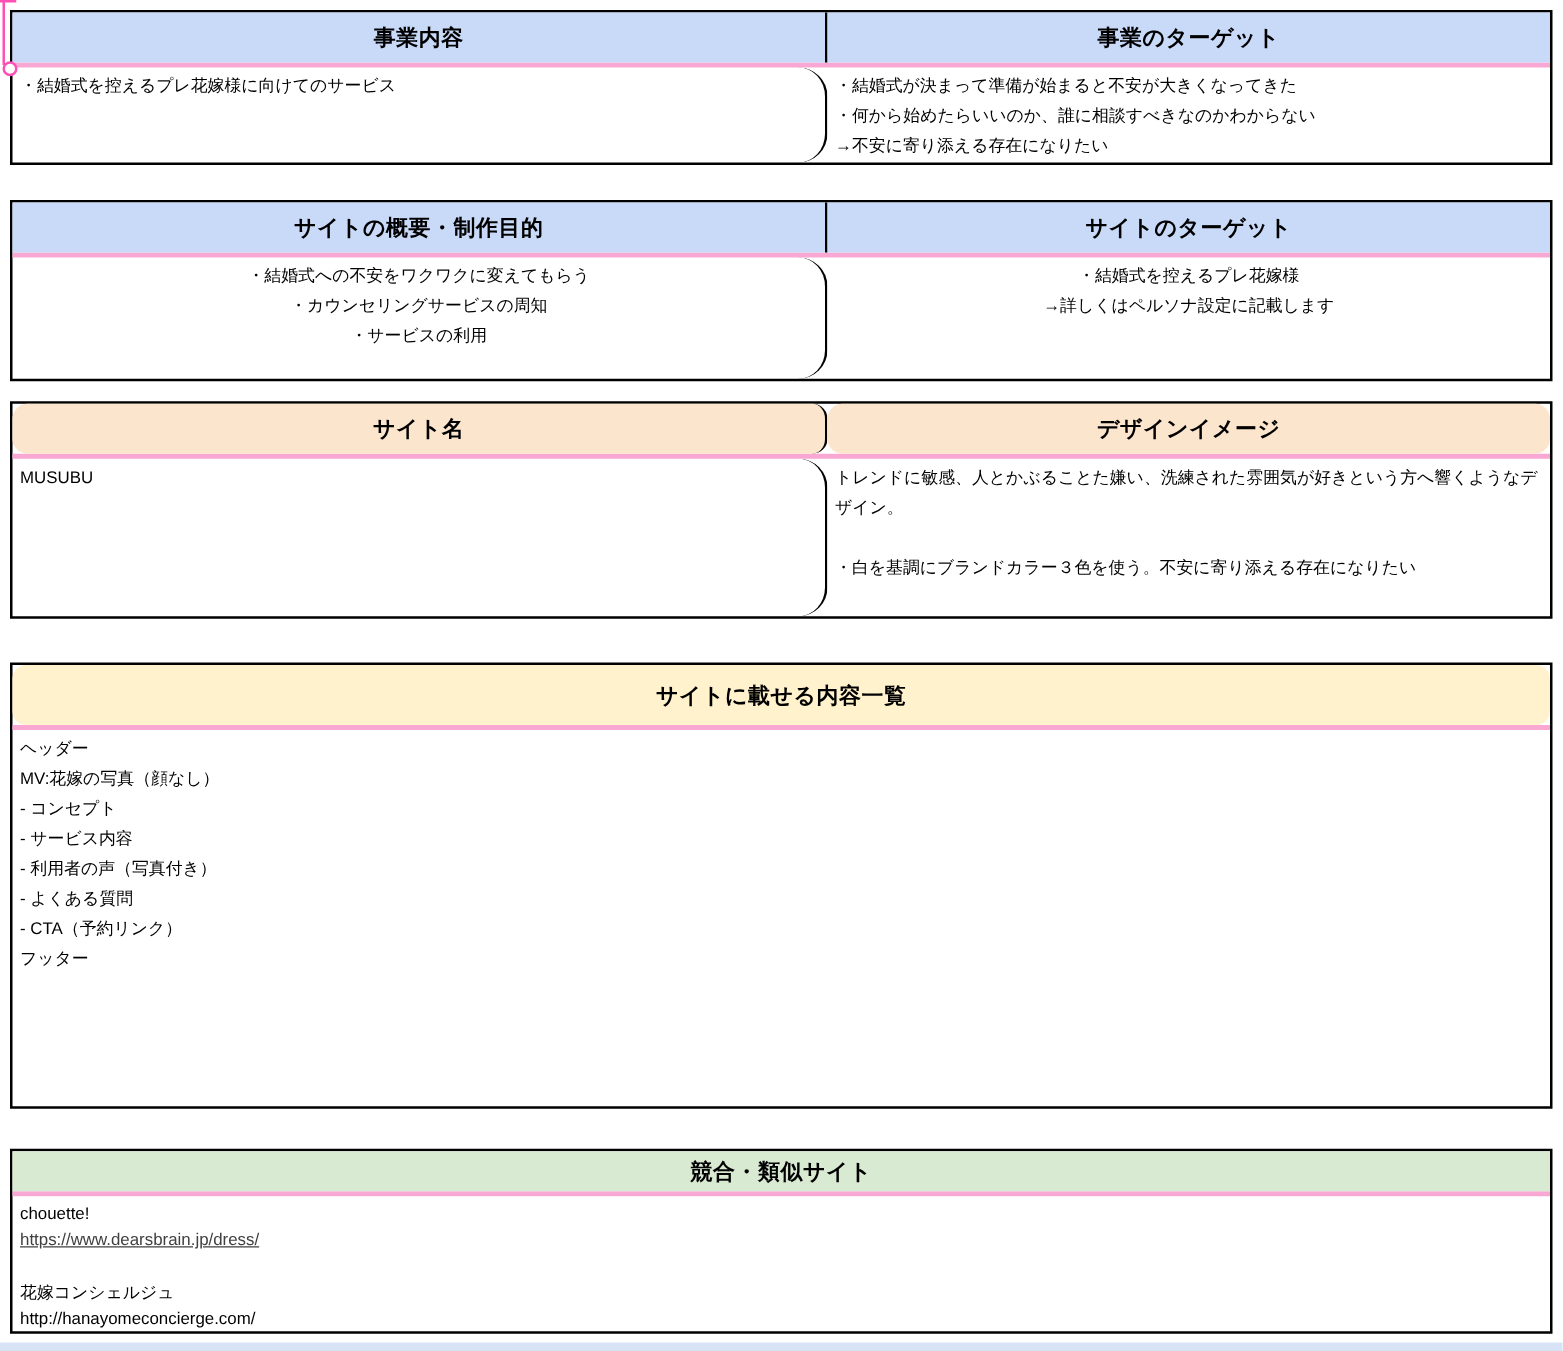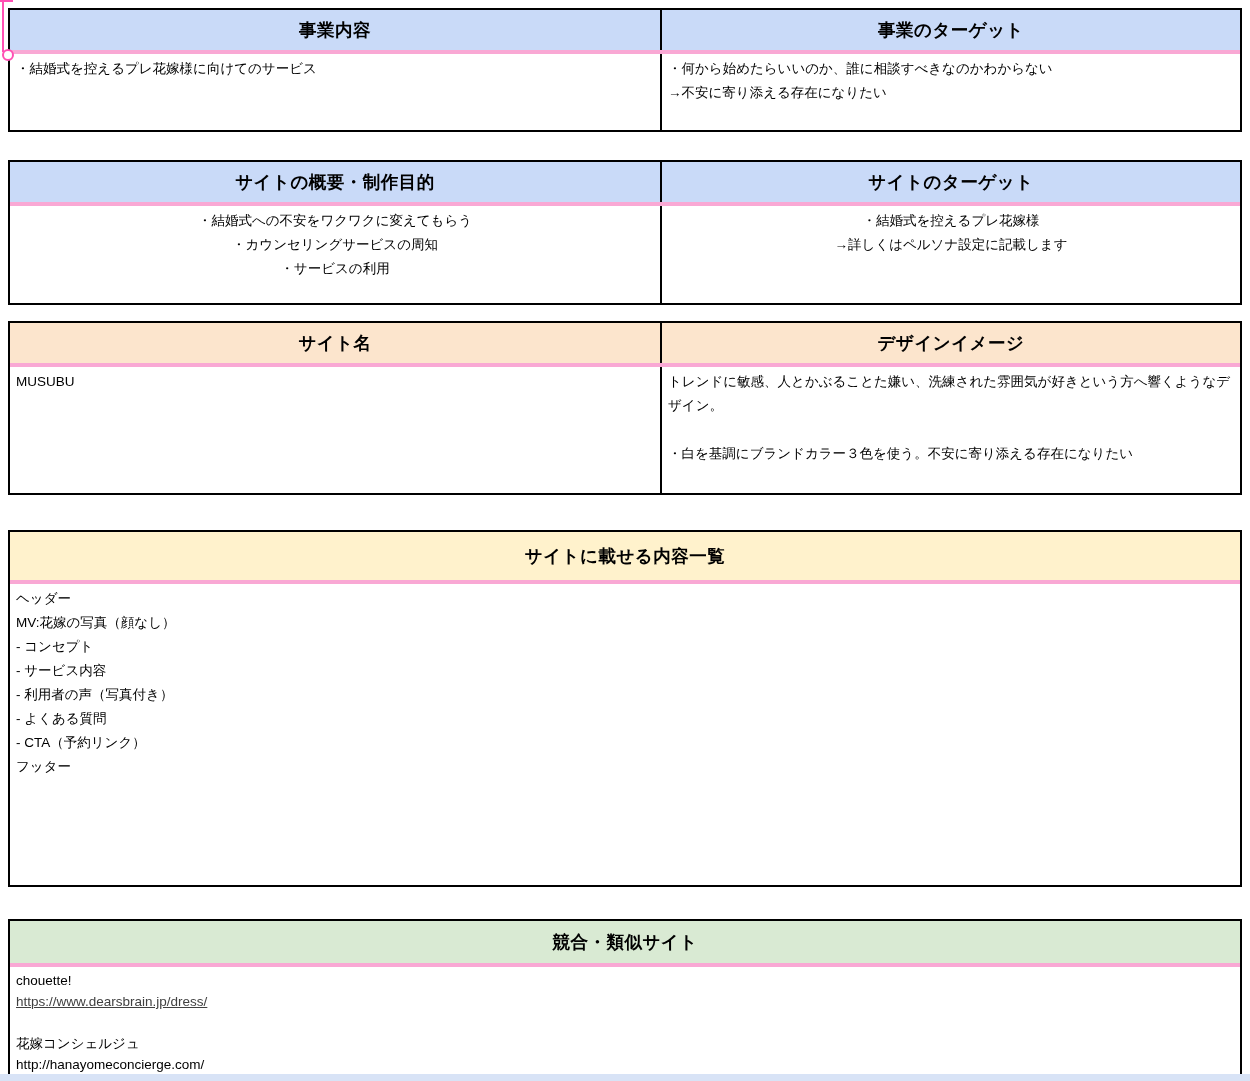--- a/index.html
+++ b/index.html
@@ -21,28 +21,28 @@
 
   .row.cols { display: grid; grid-template-columns: 652px 1fr; }
   .row.cols > .cell:first-child { border-right: 2px solid #000; }
   .row.head { border-bottom: 4px solid #f9a8d4; }
 
   .hcell {
     display: flex; align-items: center; justify-content: center;
     font-weight: bold; font-size: 17.5px; letter-spacing: 0.5px;
     height: 40px; box-sizing: border-box;
   }
-  .t4 .hcell { height: 48px; }
-  .t5 .hcell { height: 42px; }
+  .t4 .hcell { height: 48px; border-radius: 11px; }
+  .t5 .hcell { height: 32px; }
   .bg-blue   { background: #c9daf8; }
-  .bg-peach  { background: #fce5cd; }
+  .bg-peach  { background: #fce5cd; border-radius: 12px; }
   .bg-yellow { background: #fff2cc; }
   .bg-green  { background: #d9ead3; }
 
-  .row.body .cell { padding: 3px 6px 0 6px; box-sizing: border-box; }
+  .row.body .cell { padding: 3px 6px 0 6px; box-sizing: border-box; border-radius: 23px; }
   .t1 .row.body { min-height: 76px; }
   .t2 .row.body { min-height: 97px; text-align: center; }
   .t3 .row.body { min-height: 126px; }
   .t4 .row.body { min-height: 301px; }
   .t5 .row.body { min-height: 105px; }
 
   .line { font-size: 13.5px; line-height: 24px; min-height: 24px; white-space: pre-wrap; }
   .t5 .line { line-height: 21px; min-height: 21px; }
 
   a.doc-link { color: #404040; text-decoration: underline; cursor: pointer; }
@@ -69,20 +69,21 @@
       </div>
       <div class="cell hcell bg-blue">
         <span>事業のターゲット</span>
       </div>
     </div>
     <div class="row body cols">
       <div class="cell">
         <div class="line">・結婚式を控えるプレ花嫁様に向けてのサービス</div>
       </div>
       <div class="cell">
+        <div class="line">・結婚式が決まって準備が始まると不安が大きくなってきた</div>
         <div class="line">・何から始めたらいいのか、誰に相談すべきなのかわからない</div>
         <div class="line">→不安に寄り添える存在になりたい</div>
       </div>
     </div>
   </section>
 
   <section class="tbl t2">
     <div class="row head cols">
       <div class="cell hcell bg-blue">
         <span>サイトの概要・制作目的</span>

